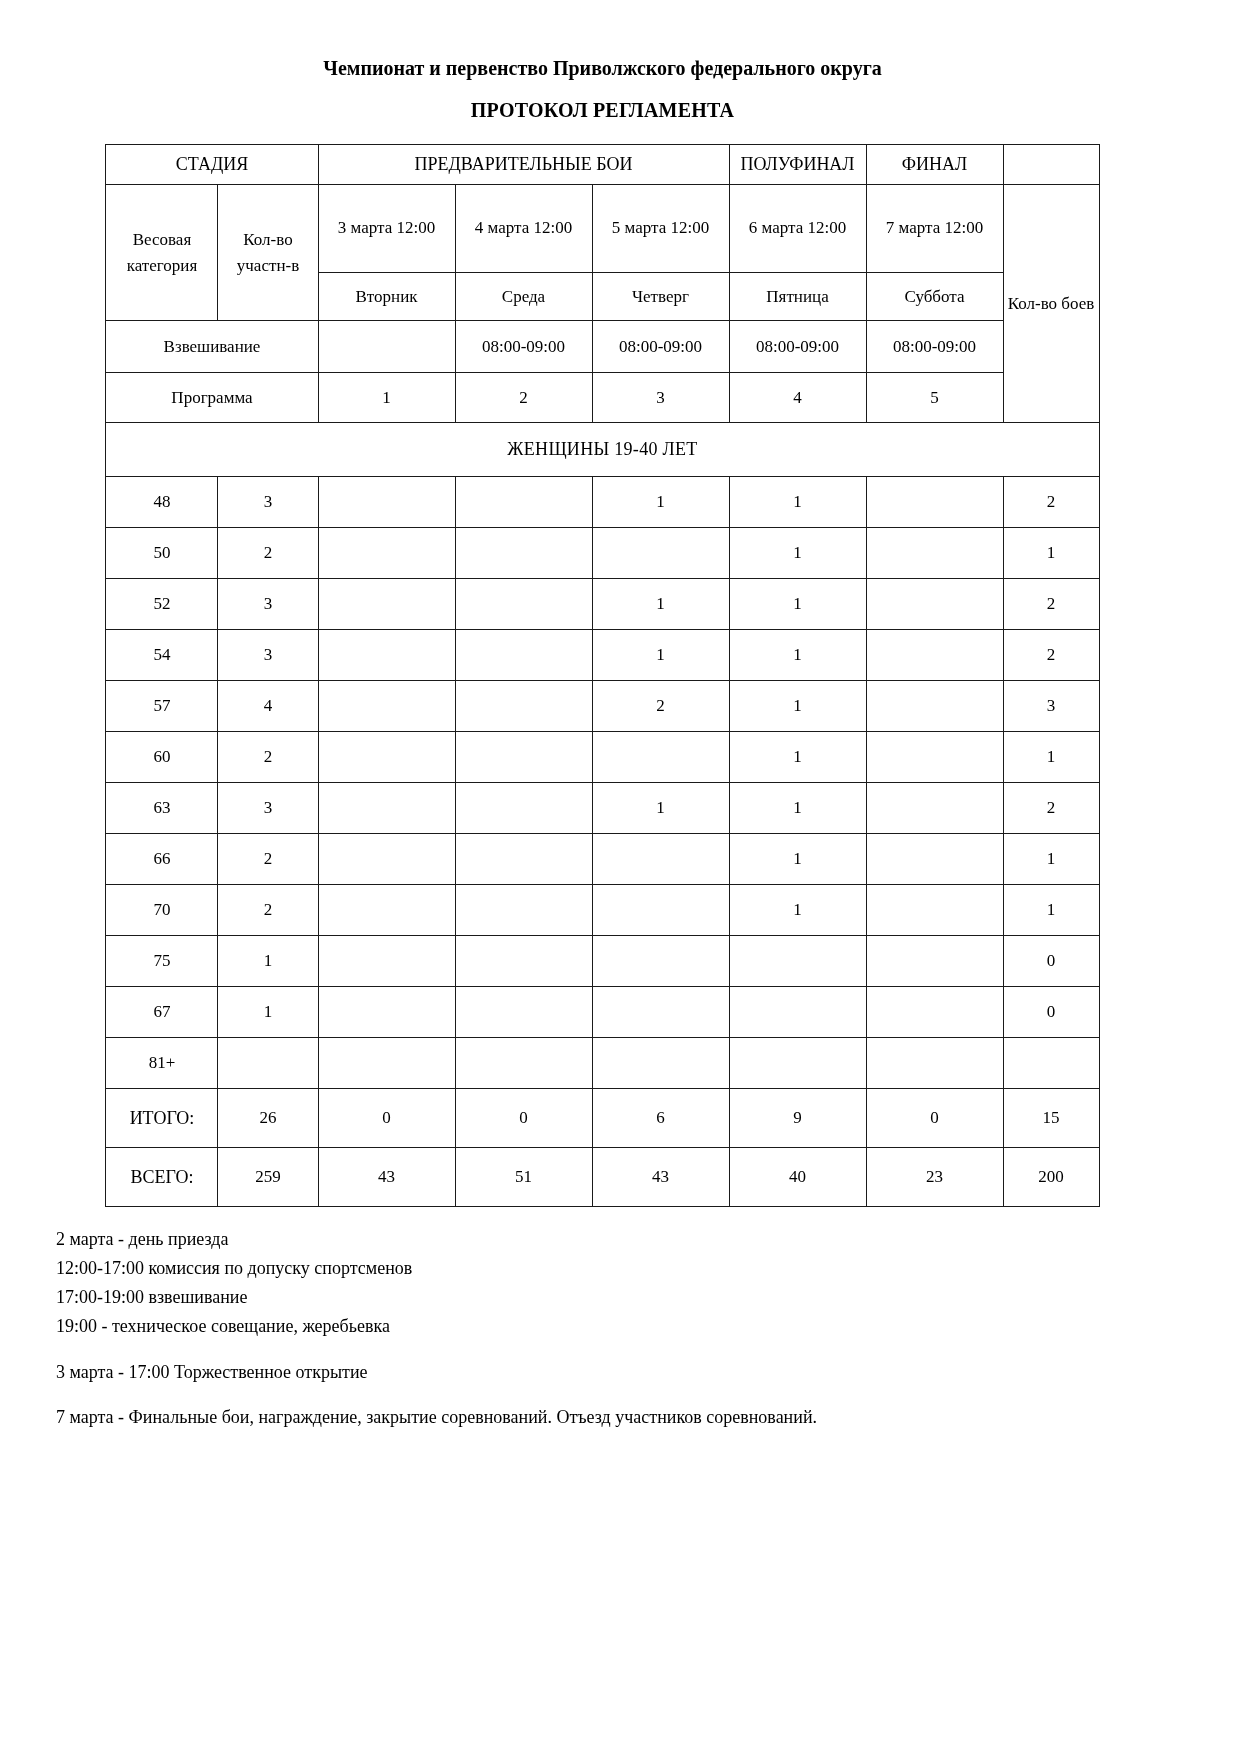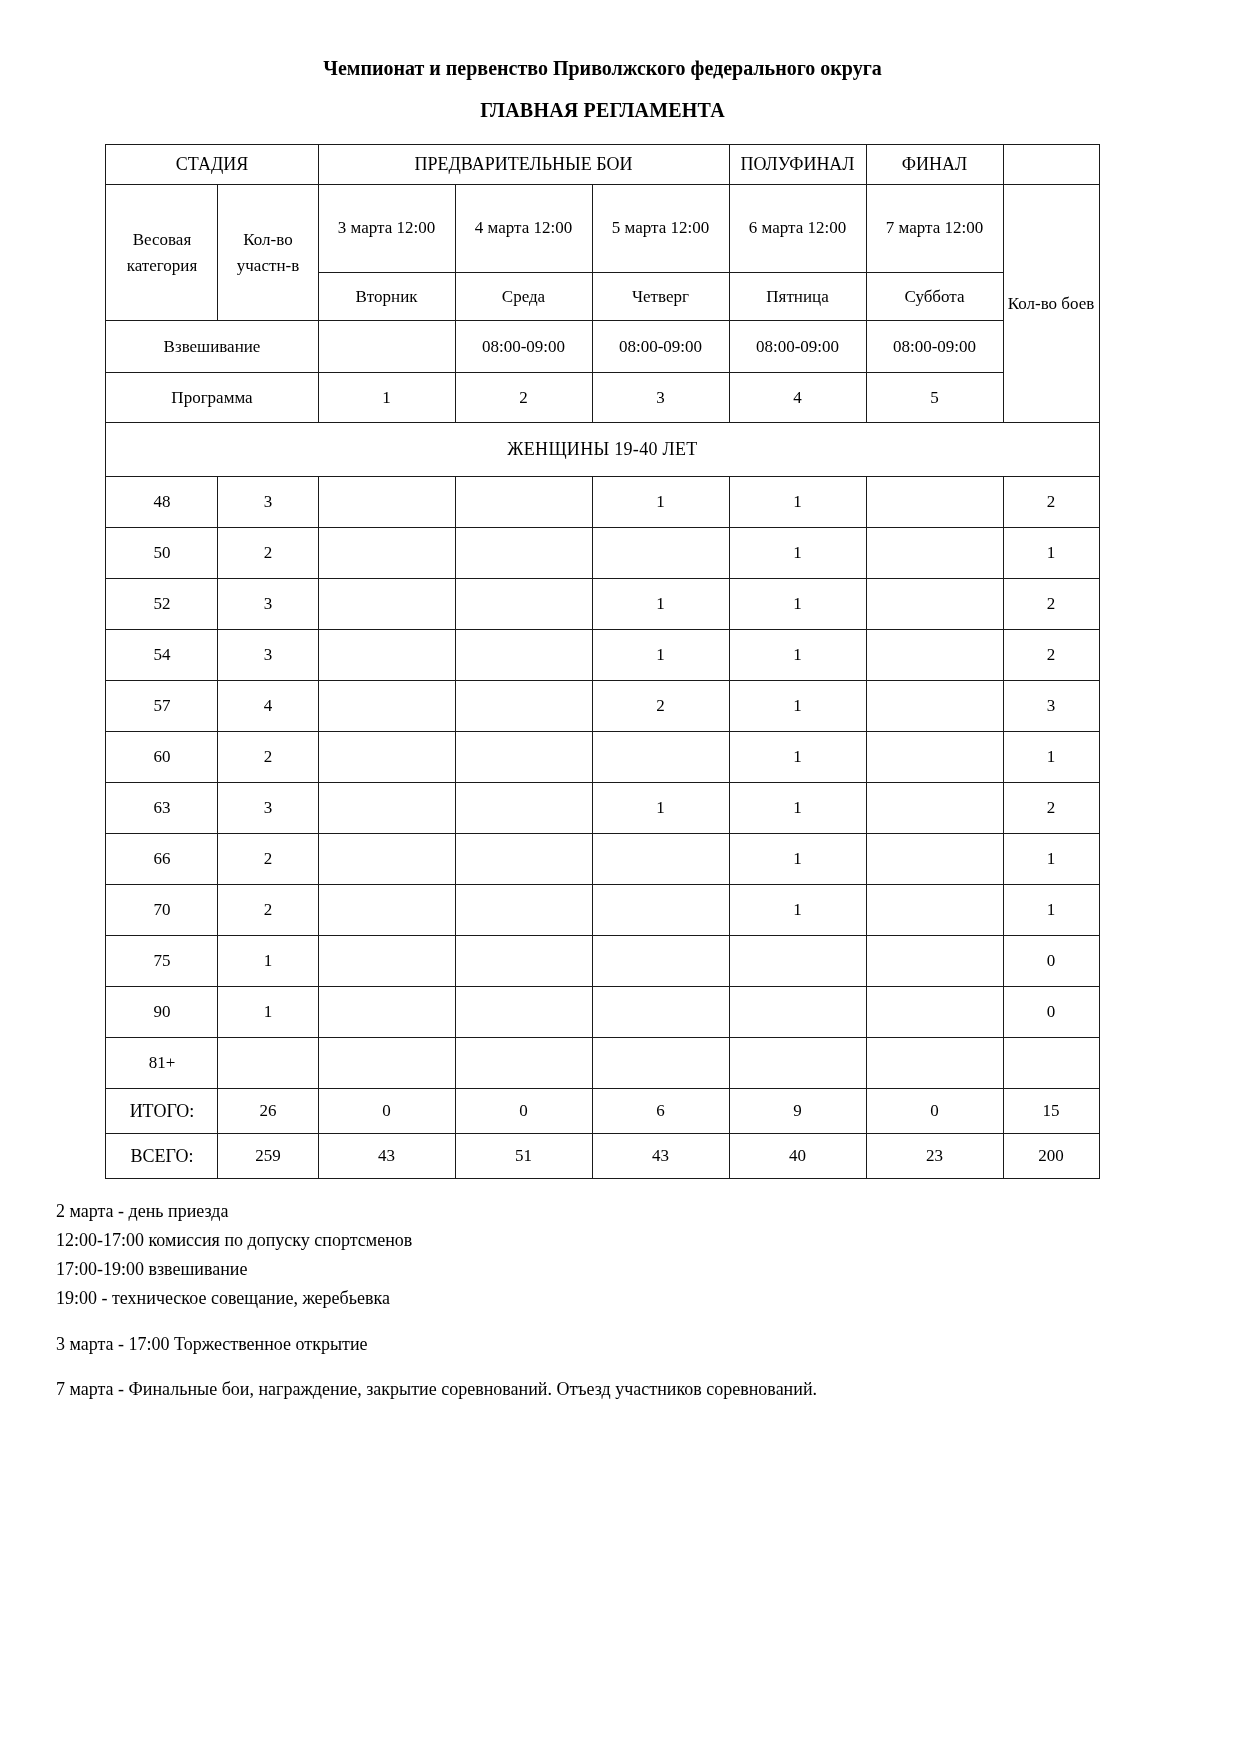--- a/index.html
+++ b/index.html
@@ -70,21 +70,21 @@
   col.c-day     { width: 137px; }
   col.c-total   { width: 96px; }
 
   .h-stage      { height: 40px; font-size: 18px; }
   .h-date       { height: 88px; font-size: 17px; line-height: 1.45; }
   .h-weekday    { height: 48px; font-size: 17px; }
   .r-weigh      { height: 52px; }
   .r-program    { height: 50px; }
   .r-section    { height: 54px; font-weight: bold; font-size: 18px; letter-spacing: 0.3px; }
   .r-data       { height: 51px; }
-  .r-sum        { height: 45px; }
+  .r-sum        { height: 59px; }
   .sum-label    { text-align: left; padding-left: 6px; font-size: 18px; }
   .v-colhead    { font-size: 17px; line-height: 1.5; }
 
   
   .notes {
     margin: 18px 0 0 4px;
     font-size: 18px;
     line-height: 1.62;
   }
   .notes .note { white-space: nowrap; }
@@ -98,21 +98,21 @@
   }
 </style>
 </head>
 <body>
 
 <div class="page">
 
   <div class="doc-title">Чемпионат и первенство Приволжского федерального округа</div>
 
 
-  <div class="protocol-title">ГЛАВНАЯ РЕГЛАМЕНТА</div>
+  <div class="protocol-title">ПРОТОКОЛ РЕГЛАМЕНТА</div>
 
   <table class="regl">
     <colgroup>
       <col class="c-weight">
         <col class="c-count">
       <col class="c-day">
         <col class="c-day">
         <col class="c-day">
         <col class="c-day">
         <col class="c-day">
@@ -263,21 +263,21 @@
         <td>75</td>
         <td>1</td>
         <td></td>
         <td></td>
         <td></td>
         <td></td>
         <td></td>
         <td>0</td>
       </tr>
       <tr class="r-data">
-        <td>90</td>
+        <td>67</td>
         <td>1</td>
         <td></td>
         <td></td>
         <td></td>
         <td></td>
         <td></td>
         <td>0</td>
       </tr>
       <tr class="r-data">
         <td>81+</td>

